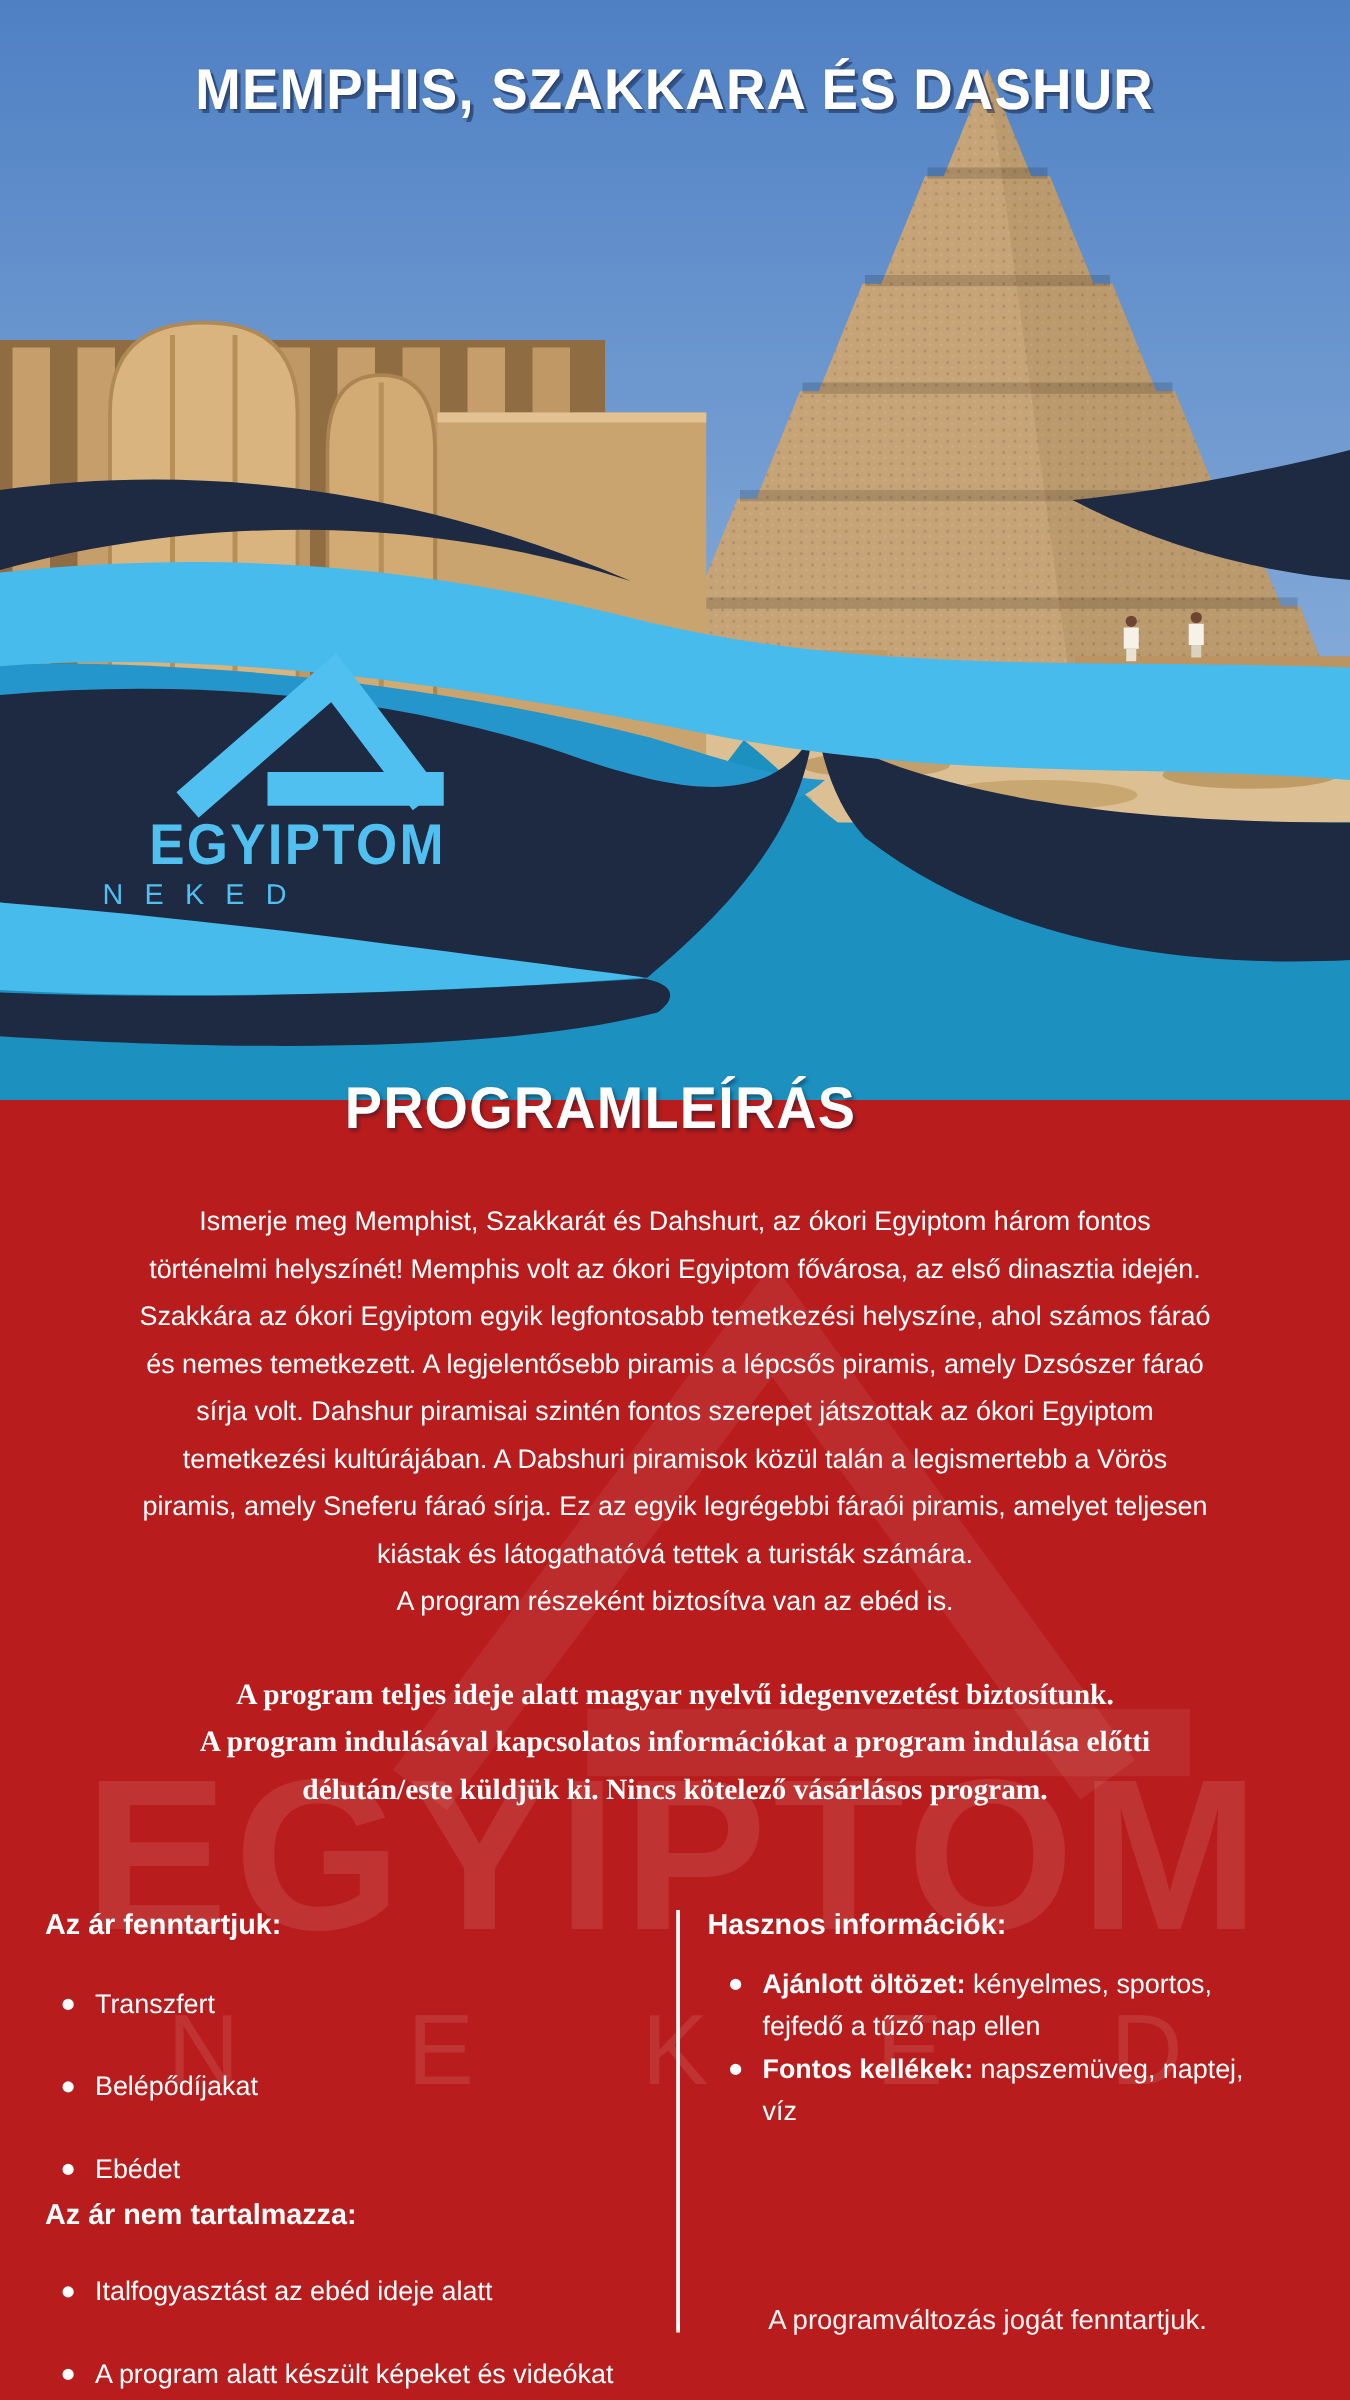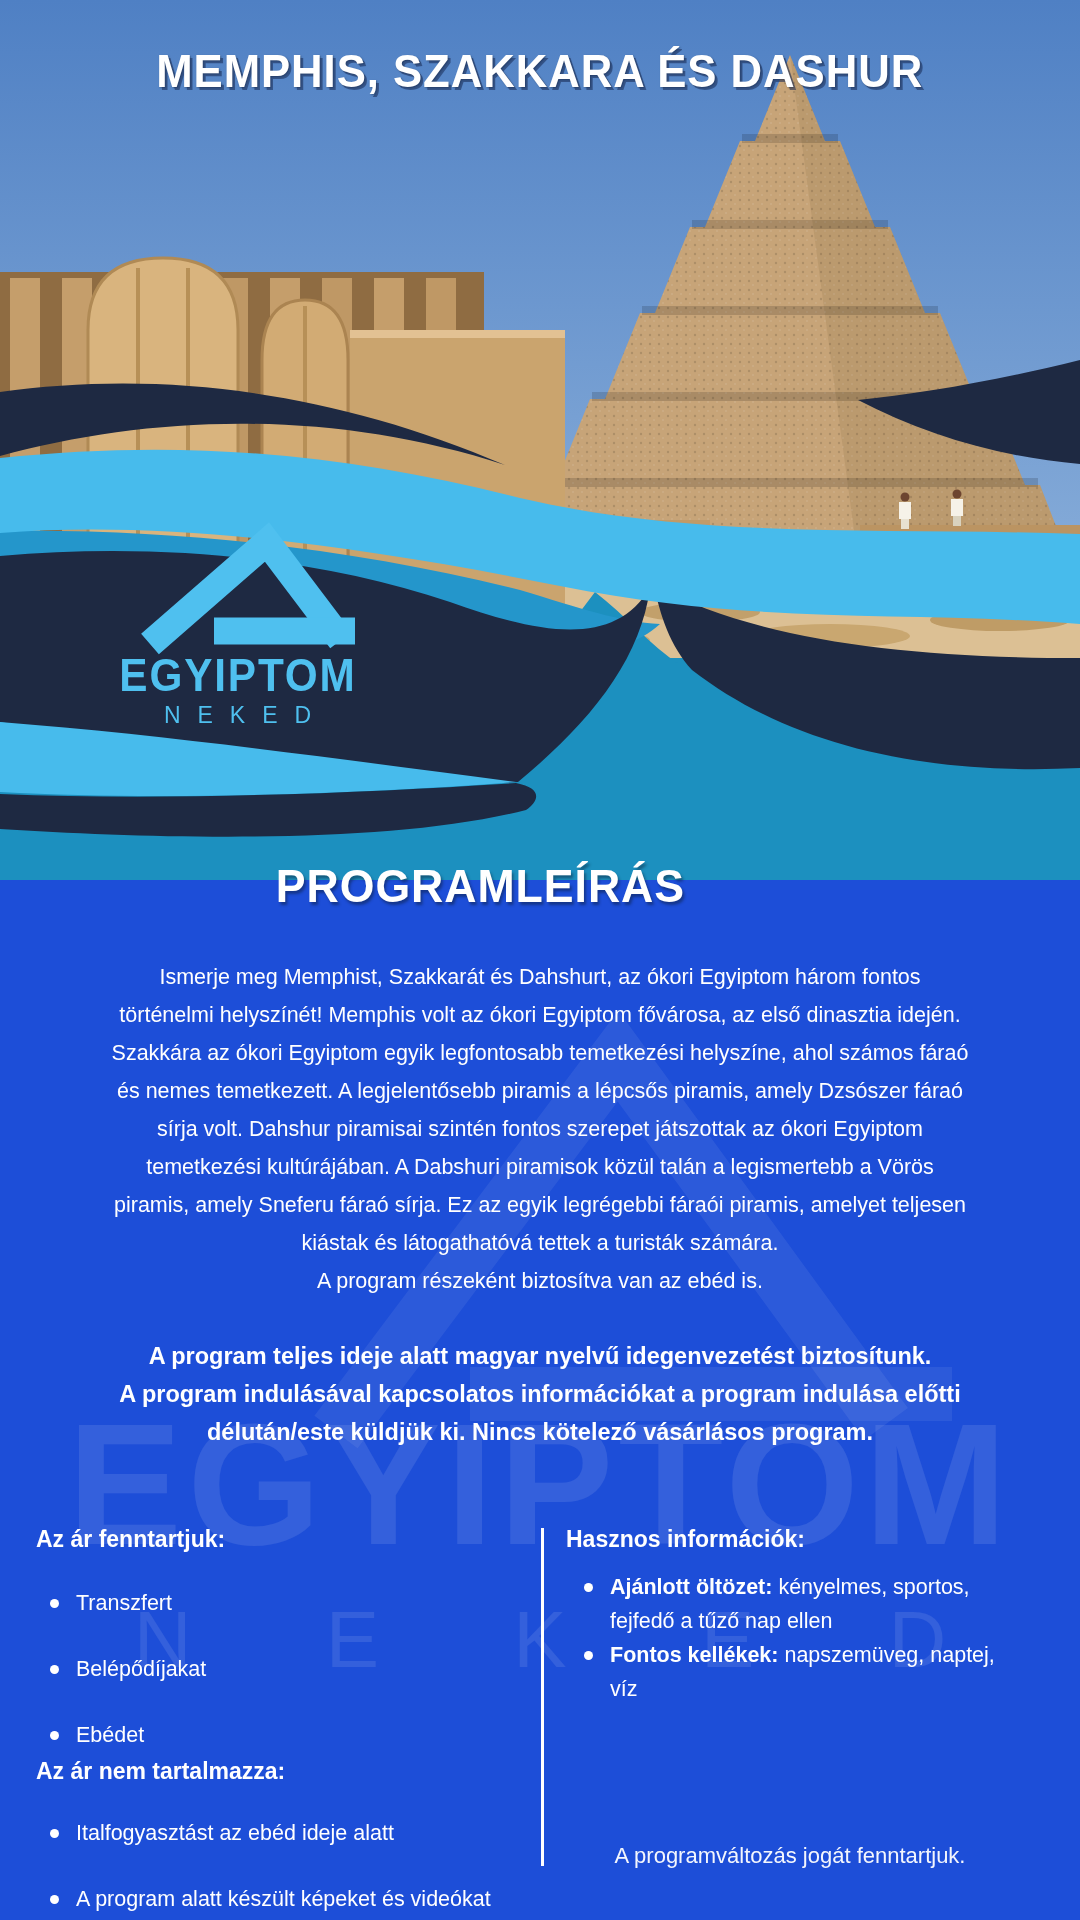--- a/index.html
+++ b/index.html
@@ -1,50 +1,50 @@
 <!DOCTYPE html>
 <html><head>
 <meta charset="utf-8">
 <style>
   html,body{margin:0;padding:0;background:#0e3b52;}
   .page{position:relative;width:1080px;height:1920px;overflow:hidden;
-        background:#1d4ed8;font-family:"Liberation Sans",sans-serif;color:#fff;}
+        background:#b91c1c;font-family:"Liberation Sans",sans-serif;color:#fff;}
   .abs{position:absolute;}
   svg{display:block;}
 
   
   .hero-title{left:0;top:44px;width:1080px;text-align:center;font-size:46px;
     font-weight:bold;letter-spacing:1px;color:#fff;white-space:nowrap;
     text-shadow:3px 3px 0 rgba(23,42,84,.55), 1px 1px 2px rgba(0,0,0,.35);}
   .hero-title span{display:inline-block;transform:scaleX(.95);}
 
   .logo-word{left:65px;top:648px;width:345px;text-align:center;font-size:46px;
     font-weight:bold;letter-spacing:2px;color:#4fc0ef;white-space:nowrap;}
   .logo-word span{display:inline-block;transform:scaleX(.92);}
-  .logo-tag{left:65px;top:702px;width:345px;text-align:center;font-size:23px;
+  .logo-tag{left:65px;top:702px;width:345px;text-align:left;font-size:23px;
     color:#4fc0ef;letter-spacing:17px;padding-left:17px;box-sizing:border-box;white-space:nowrap;}
 
   
   .wm-word{left:0;top:1398px;width:1080px;text-align:center;font-size:172px;
     font-weight:bold;letter-spacing:5px;color:rgba(255,255,255,.10);white-space:nowrap;line-height:1;}
   .wm-tag{left:0;top:1600px;width:1080px;text-align:center;font-size:80px;
     letter-spacing:56px;padding-left:56px;box-sizing:border-box;
     color:rgba(255,255,255,.10);white-space:nowrap;line-height:1;}
 
   
   .section-heading{left:0;top:858px;width:960px;text-align:center;font-size:47px;
     font-weight:bold;color:#fff;white-space:nowrap;
     text-shadow:2px 3px 3px rgba(10,25,45,.45);}
   .section-heading span{display:inline-block;transform:scaleX(.95);letter-spacing:1px;}
 
   .para{left:0;top:958px;width:1080px;text-align:center;font-size:21.5px;line-height:38px;}
   .para div{white-space:nowrap;}
   .guide{left:0;top:1337px;width:1080px;text-align:center;font-size:23.5px;
     font-weight:bold;line-height:38px;}
-  .guide div{white-space:nowrap;}
+  .guide div{white-space:nowrap;font-family:Liberation Serif, serif;}
 
   
   .col{box-sizing:border-box;}
   .col h3{margin:0;font-size:23px;font-weight:bold;line-height:30px;}
   .col ul{list-style:none;margin:4px 0 0 0;padding:0;}
   .col li{position:relative;font-size:21.5px;line-height:34px;}
   .col-left{left:36px;top:1524px;width:490px;}
   .col-left li{padding-left:40px;margin-top:32px;}
   .col-left li::before{content:"";position:absolute;left:14px;top:13px;width:9px;height:9px;
     border-radius:50%;background:#fff;}

